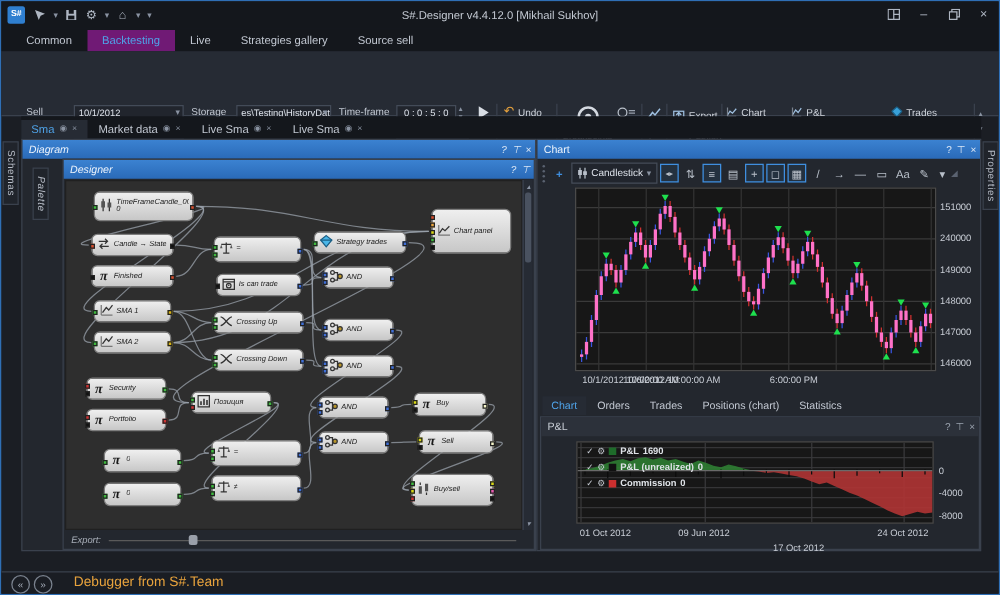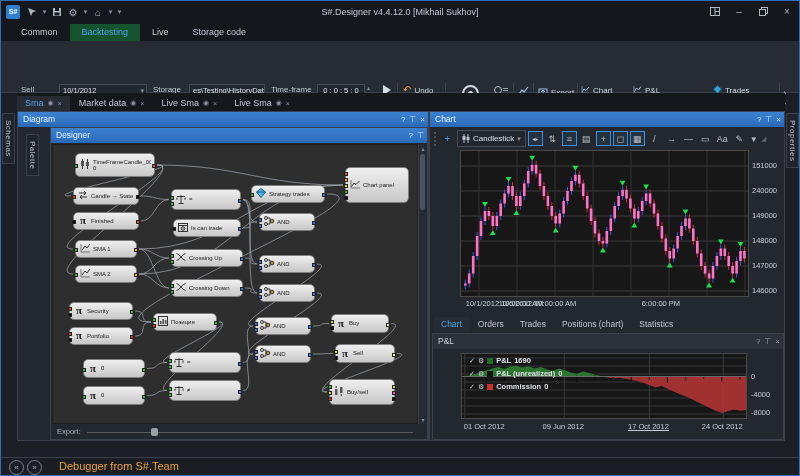--- a/index.html
+++ b/index.html
@@ -11,21 +11,21 @@
            color:#fff;font-size:7px;font-weight:bold;text-align:center;line-height:14px;}
   .qat{position:absolute;top:3px;height:16px;display:flex;align-items:center;gap:2px;}
   .qbtn{width:14px;height:15px;display:inline-flex;align-items:center;justify-content:center;color:#aeb6c2;font-size:10px;}
   .qcaret{width:7px;color:#8a93a2;font-size:7px;display:inline-flex;justify-content:center;}
   .wtitle{position:absolute;left:0;right:0;top:0;height:22px;text-align:center;font-size:9px;line-height:22px;color:#c4cad3;pointer-events:none;}
   .winbtns{position:absolute;right:4px;top:3px;display:flex;gap:8px;}
   .wbtn{width:16px;height:15px;display:inline-flex;align-items:center;justify-content:center;color:#aeb6c2;font-size:10px;}
   
   .rtabs{position:absolute;left:0;top:22px;width:100%;height:18px;background:#14171c;display:flex;align-items:flex-end;padding-left:8px;box-sizing:border-box;}
   .rtab{font-size:9px;padding:3px 12px 4px 12px;color:#c2c8d2;}
-  .rtab.active{background:#14532d;color:#4fa3e8;}
+  .rtab.active{background:#701a75;color:#4fa3e8;}
   
   .ribbon{position:absolute;left:0;top:40px;width:100%;height:52px;background:#262b34;border-bottom:1px solid #3a414d;box-sizing:border-box;}
   .rlabel{position:absolute;font-size:8px;color:#c2c8d2;line-height:12px;white-space:nowrap;}
   .rfield{position:absolute;height:12px;background:#21252d;border:1px solid #434b58;color:#dde2ea;font-size:7.5px;line-height:11px;padding:0 3px;box-sizing:border-box;white-space:nowrap;overflow:hidden;}
   .rfield .car{position:absolute;right:2px;top:0;color:#8a93a2;font-size:7px;line-height:11px;}
   .rgroup{position:absolute;top:80px;font-size:8px;color:#99a1ad;text-align:center;white-space:nowrap;}
   .rsep{position:absolute;top:42px;height:46px;width:1px;background:#3a414d;}
   .tribtn{position:absolute;width:12px;height:12px;display:flex;align-items:center;justify-content:center;}
   .play-shape{width:0;height:0;border-left:8px solid #d8dde4;border-top:5px solid transparent;border-bottom:5px solid transparent;}
   .pause-shape{display:flex;gap:2px;}
@@ -143,21 +143,22 @@
           </svg>
       </span>
       <span class="wbtn">×</span>
     </div>
   </div>
 
   <div class="rtabs" id="ribbon-tabs">
       <span class="rtab">Common</span>
       <span class="rtab active">Backtesting</span>
       <span class="rtab">Live</span>
-      <span class="rtab">Storage code</span>
+      <span class="rtab">Strategies gallery</span>
+      <span class="rtab">Source sell</span>
     </div>
 
   <div class="ribbon">
 
     <span class="rlabel" style="left:20px;top:43px;">Sell</span>
     <span class="rfield" style="left:58px;top:43px;width:88px;"><span>10/1/2012</span><span class="car">▾</span></span>
     <span class="rlabel" style="left:20px;top:56px;">Until</span>
     <span class="rfield" style="left:58px;top:56px;width:88px;"><span>10/25/2012</span><span class="car">▾</span></span>
     <span class="rlabel" style="left:20px;top:69px;">Name</span>
     <span class="rfield" style="left:58px;top:69px;width:88px;"><span>Sma</span></span>
@@ -356,21 +357,21 @@
         <span>Live Sma</span>
         <span class="ic">◉</span>
         <span class="ic">×</span>
       </span>
     </div>
 
   <div class="vtab" style="left:1px;top:112px;">Schemas</div>
 
   <div class="vtab" style="left:785px;top:112px;">Properties</div>
 
-  <div class="dock" style="left:16px;top:110px;width:412px;height:330px;">
+  <div class="dock" style="left:16px;top:110px;width:412px;height:330px;font-style:italic;">
     <div class="dhead"><span>Diagram</span></div>
     <div class="dicons">
       <span>?</span>
       <span>⊤</span>
       <span>×</span>
     </div>
     <div class="vtab" style="left:8px;top:22px;">Palette</div>
 
     <div class="dock" style="left:32px;top:15px;width:378px;height:313px;border-color:#3a414d;">
       <div class="dhead"><span>Designer</span></div>
@@ -992,32 +993,32 @@
           <span class="mi">⚙</span>
           <span class="sw" style="background: rgb(204, 47, 47);"></span>
           <b>Commission</b>
           <b>0</b>
         </div>
         <span class="axlabel" style="left: 318px; top: 37.5352px;">0</span>
         <span class="axlabel" style="left: 318px; top: 55.5634px;">-4000</span>
         <span class="axlabel" style="left: 318px; top: 73.5915px;">-8000</span>
         <span class="axlabel" style="top: 88px; left: 30.84px;">01 Oct 2012</span>
         <span class="axlabel" style="top: 88px; left: 100.24px; width: 60px; text-align: center;">09 Jun 2012</span>
-        <span class="axlabel" style="top: 88px; left: 185.44px; width: 60px; text-align: center; text-decoration: underline;">17 Oct 2012</span>
+        <span class="axlabel" style="top: 100px; left: 185.44px; width: 60px; text-align: left;">17 Oct 2012</span>
         <span class="axlabel" style="top: 88px; left: 259.28px; width: 60px; text-align: center;">24 Oct 2012</span>
       </div>
   <span class="axlabel" style="left: 322px; top: 49px;">151000</span>
       <span class="axlabel" style="left: 322px; top: 74px;">240000</span>
       <span class="axlabel" style="left: 322px; top: 99px;">149000</span>
       <span class="axlabel" style="left: 322px; top: 124px;">148000</span>
       <span class="axlabel" style="left: 322px; top: 149px;">147000</span>
       <span class="axlabel" style="left: 322px; top: 174px;">146000</span>
       <span class="axlabel" style="top: 187px; left: 35.74px;">10/1/2012 10:00:00 AM</span>
       <span class="axlabel" style="top: 187px; left: 62.49px; width: 90px; text-align: center;">10/6/2012 10:00:00 AM</span>
-      <span class="axlabel" style="top: 187px; left: 185.9px; width: 90px; text-align: center;">6:00:00 PM</span>
+      <span class="axlabel" style="top: 187px; left: 185.9px; width: 90px; ">6:00:00 PM</span>
     </div>
 
 
   <div class="statusbar">
     <span class="circbtn" style="left:8px;">
         <span>«</span>
       </span>
     <span class="circbtn" style="left:26px;">
         <span>»</span>
       </span>

